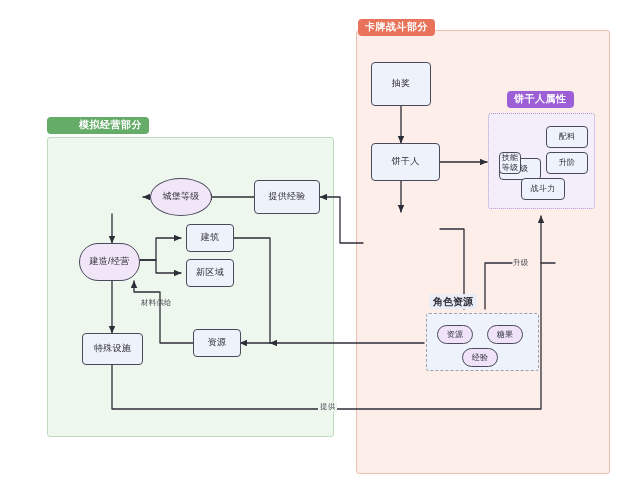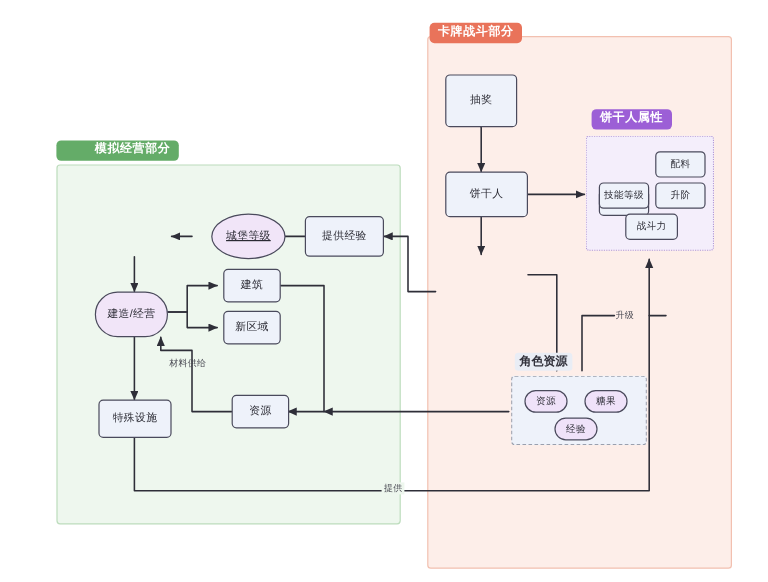--- a/index.html
+++ b/index.html
@@ -48,21 +48,21 @@
     font-weight: bold;
     color: #ffffff;
     padding: 3px 7px 4px 7px;
     border-radius: 4px;
     line-height: 1;
     white-space: nowrap;
     letter-spacing: 0.5px;
   }
   .badge-sim { background: #64ac68; }
   .badge-battle { background: #e9735a; }
-  .badge-attr { background: #9c5fd6; }
+  .badge-attr { background: #9c5fd6; margin-left: 14px; }
 
   
   .node {
     position: absolute;
     box-sizing: border-box;
     display: flex;
     align-items: center;
     justify-content: center;
     text-align: center;
     font-size: 9px;
@@ -177,21 +177,21 @@
       <path d="M440,229 L464,229 L464,309" marker-end="url(#arw)"></path>
 
       <path d="M363,243 L340,243 L340,197 L320,197" marker-end="url(#arw)"></path>
 
       <path d="M485,309 L485,263 L512,263"></path>
       <path d="M541,263 L555,263"></path>
     </g>
   </svg>
 
 
-  <div class="node ellipse" style="left:176px; top:178px; width:62px; height:38px;text-decoration:underline;">
+  <div class="node ellipse" style="left:150px; top:178px; width:62px; height:38px;">
     <span>城堡等级</span>
   </div>
 
   <div class="node rect" style="left:254px; top:180px; width:66px; height:34px;">
     <span>提供经验</span>
   </div>
 
   <div class="node stadium" style="left:79px; top:243px; width:61px; height:38px;">
     <span>建造/经营</span>
   </div>
@@ -229,21 +229,21 @@
 
   <div class="subgroup" style="left:488px; top:113px; width:107px; height:96px;"></div>
   <div class="group-badge badge-attr" style="left:493px; top:91px;">饼干人属性</div>
 
   <div class="node rect small" style="left:499px; top:126px; width:42px; height:22px;margin-top:32px;">
     <span>等级</span>
   </div>
   <div class="node rect small" style="left:546px; top:126px; width:42px; height:22px;">
     <span>配料</span>
   </div>
-  <div class="node rect small" style="left:499px; top:152px; width:42px; height:22px;text-align:right;">
+  <div class="node rect small" style="left:499px; top:152px; width:22px; height:22px;">
     <span>技能等级</span>
   </div>
   <div class="node rect small" style="left:546px; top:152px; width:42px; height:22px;">
     <span>升阶</span>
   </div>
   <div class="node rect small" style="left:521px; top:178px; width:44px; height:22px;">
     <span>战斗力</span>
   </div>
 
   <div class="subgroup res" style="left:426px; top:313px; width:113px; height:58px;"></div>

